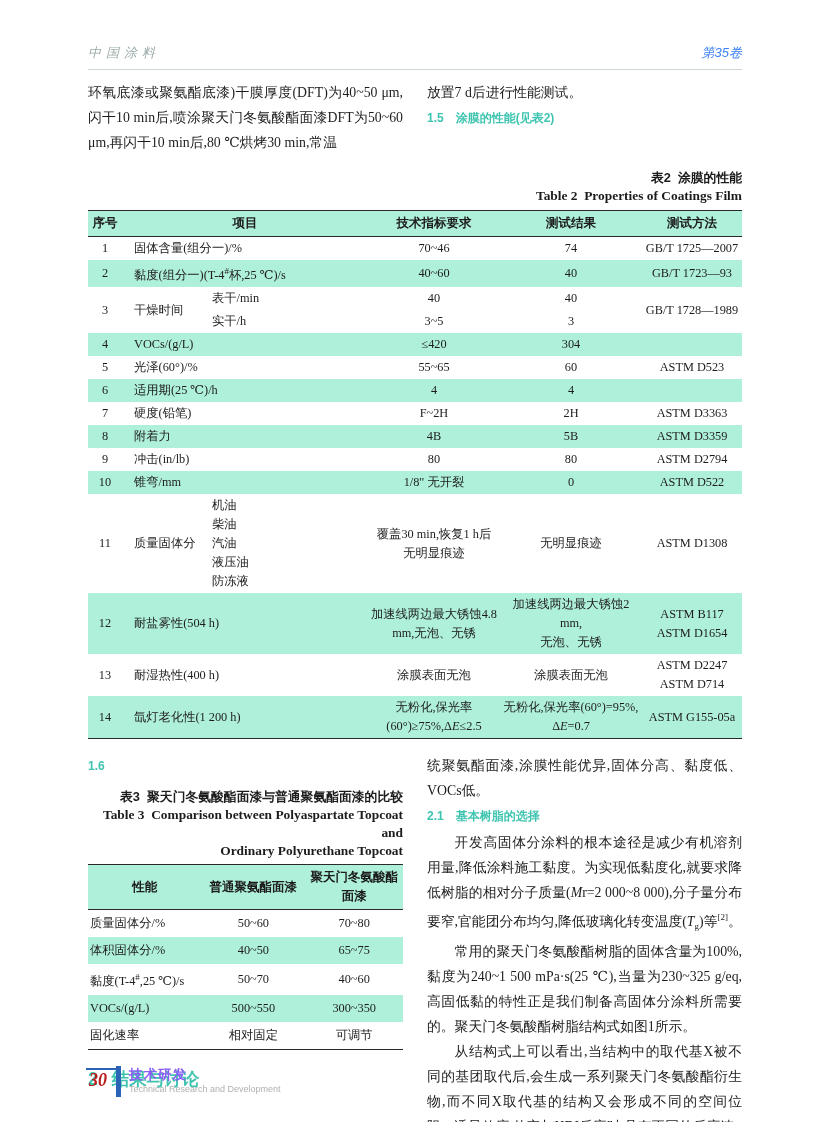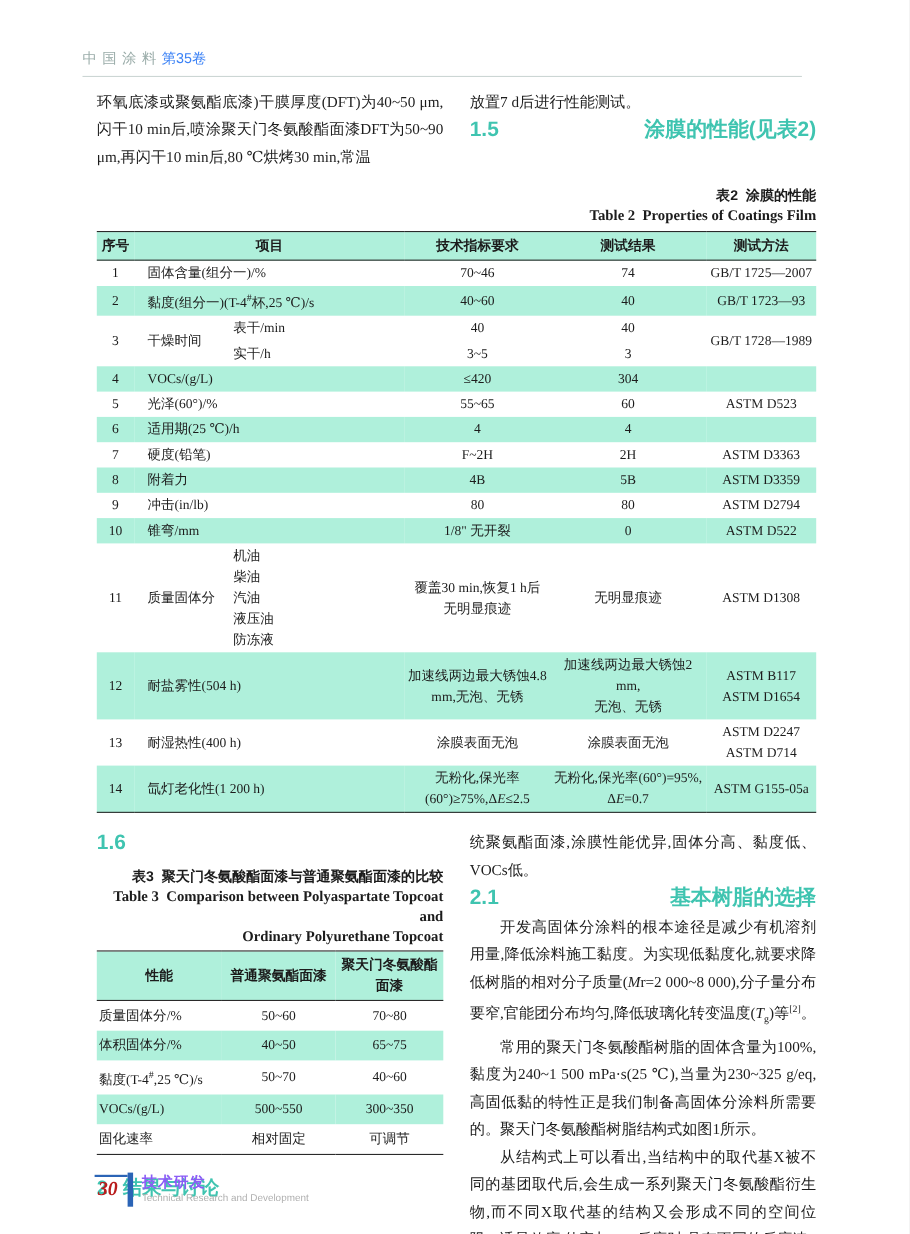--- a/index.html
+++ b/index.html
@@ -1,33 +1,33 @@
 <!DOCTYPE html>
 <html><head>
 <meta charset="utf-8">
 <style>
   html,body{margin:0;padding:0;background:#e9e9e9;}
   .page{width:827px;height:1122px;background:#ffffff;position:relative;margin:0 auto;
         font-family:"Liberation Serif","DejaVu Serif",serif;color:#1c1c1c;overflow:hidden;}
   
-  .page-header{position:absolute;top:44px;left:75px;width:654px;display:flex;
-               justify-content:flex-start;align-items:flex-end;
+  .page-header{position:absolute;top:44px;left:88px;width:654px;display:flex;
+               justify-content:space-between;align-items:flex-end;
                border-bottom:1px solid #ccd6d4;padding-bottom:7px;
-               font-family:"Liberation Sans","DejaVu Sans",sans-serif;font-size:13px;}
+               font-family:"Liberation Sans","DejaVu Sans",sans-serif;font-size:13px;font-style:italic;}
   .journal{color:#9aaca9;letter-spacing:5px;}
   .volume{color:#3b82f6;}
   
   .content{position:absolute;top:80px;left:88px;width:654px;}
   .twocol{display:flex;gap:24px;}
   .col{flex:1;min-width:0;}
   .body-p{font-size:13.8px;line-height:25px;text-align:justify;}
   .indent{text-indent:2em;}
   
   .sec-h{display:flex;gap:12px;font-family:"Liberation Sans","DejaVu Sans",sans-serif;
-         font-weight:bold;font-size:19px;line-height:23px;color:#3fc4b0;margin:2px 0;justify-content:space-between;}
+         font-weight:bold;font-size:12px;line-height:23px;color:#3fc4b0;margin:2px 0;}
   .sec-h .num{flex:0 0 auto;}
   .sec2-h{display:flex;gap:14px;font-family:"Liberation Sans","DejaVu Sans",sans-serif;
           font-weight:bold;font-size:17.5px;line-height:26px;color:#3fc4b0;margin:16px 0 8px 0;}
   
   .cap{white-space:pre-wrap;text-align:right;font-weight:bold;}
   .cap-zh{font-family:"Liberation Sans","DejaVu Sans",sans-serif;font-size:12.8px;line-height:18px;}
   .cap-en{font-family:"Liberation Serif","DejaVu Serif",serif;font-size:13.4px;line-height:18px;}
   
   table{border-collapse:collapse;table-layout:fixed;
         font-size:12.3px;line-height:19px;}
@@ -64,21 +64,21 @@
 <div class="page">
 
   <div class="page-header">
     <span class="journal">中国涂料</span>
     <span class="volume">第35卷</span>
   </div>
 
   <div class="content">
 
     <div class="twocol">
-      <div class="col body-p">环氧底漆或聚氨酯底漆)干膜厚度(DFT)为40~50 μm,闪干10 min后,喷涂聚天门冬氨酸酯面漆DFT为50~90 μm,再闪干10 min后,80 ℃烘烤30 min,常温</div>
+      <div class="col body-p">环氧底漆或聚氨酯底漆)干膜厚度(DFT)为40~50 μm,闪干10 min后,喷涂聚天门冬氨酸酯面漆DFT为50~60 μm,再闪干10 min后,80 ℃烘烤30 min,常温</div>
       <div class="col">
         <div class="body-p">放置7 d后进行性能测试。</div>
         <div class="sec-h">
           <span class="num">1.5</span>
           <span>涂膜的性能(见表2)</span>
         </div>
       </div>
     </div>
 
     <div class="cap cap-zh mt14">表2  涂膜的性能</div>

